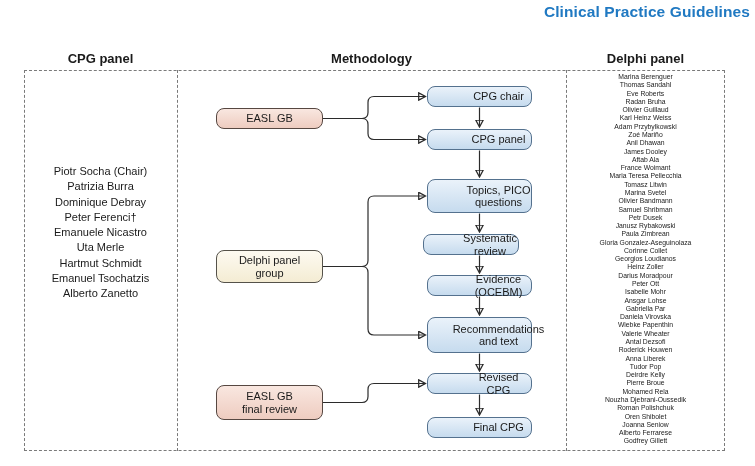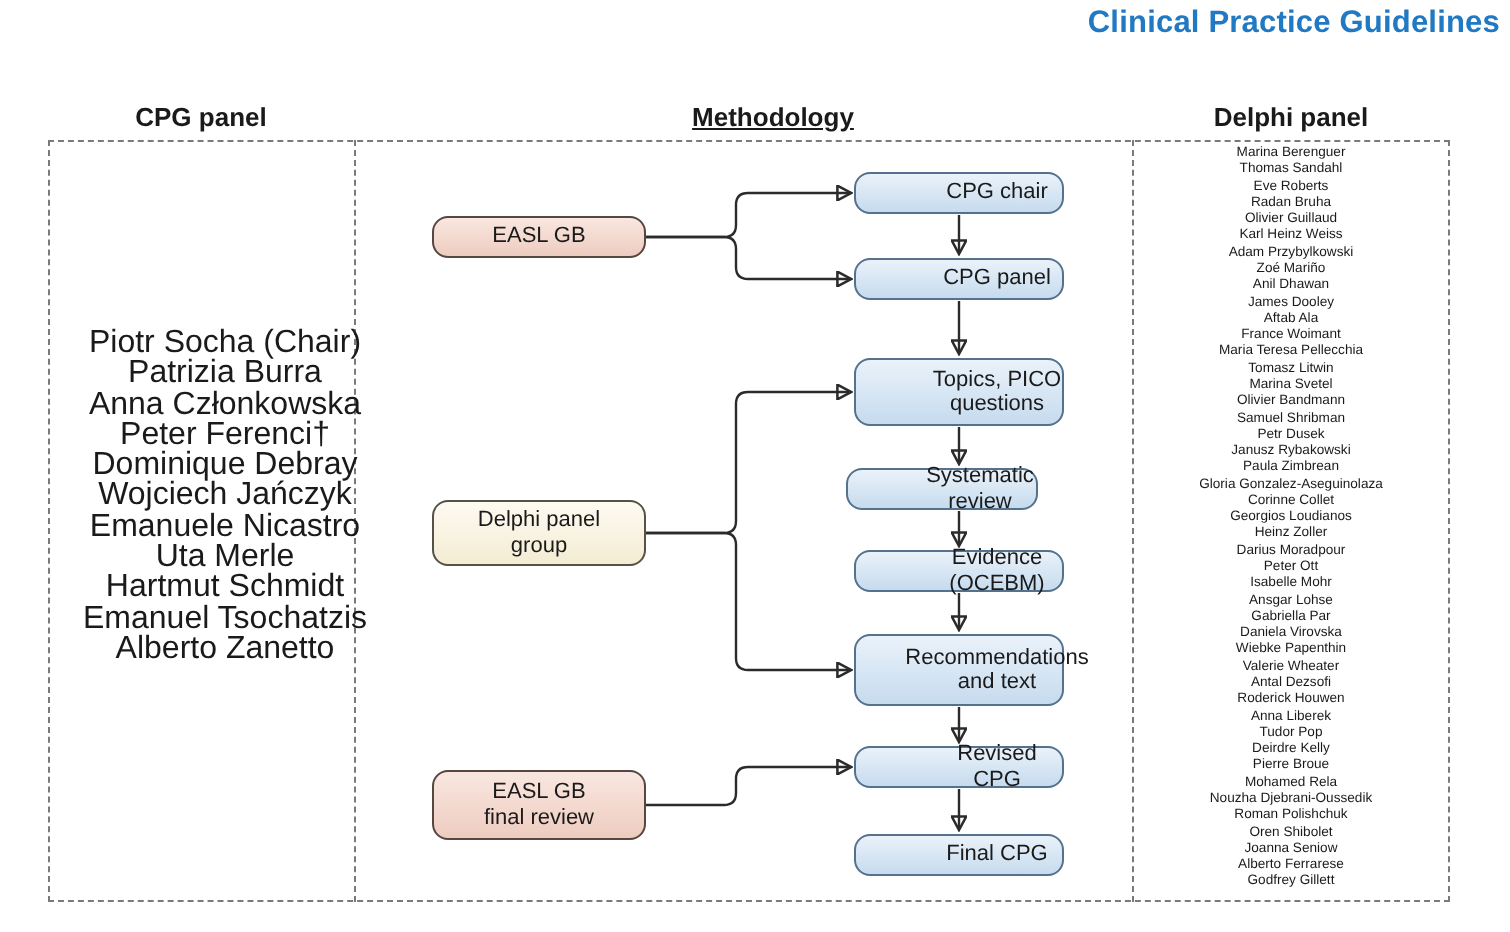--- a/index.html
+++ b/index.html
@@ -6,30 +6,30 @@
   .canvas{
     position:relative;width:755px;height:466px;background:#fff;overflow:hidden;
     font-family:"Liberation Sans","DejaVu Sans",sans-serif;color:var(--text,#1a1a1a);
   }
   .title{
     position:absolute;top:3px;right:5px;font-size:15.5px;font-weight:bold;
     color:var(--title_blue,#2079c2);letter-spacing:.1px;margin-left:12px;
   }
   .col-header{position:absolute;top:51px;font-size:13px;font-weight:bold;text-align:center;}
   #h-cpg{left:24px;width:153px;}
-  #h-method{left:192px;width:389px;text-decoration:underline;}
+  #h-method{left:177px;width:389px;}
   #h-delphi{left:566px;width:159px;}
   .outer-box{
     position:absolute;left:24px;top:70px;width:701px;height:381px;
     border:1px dashed var(--dash_border,#7a7a7a);box-sizing:border-box;
   }
   .divider{position:absolute;top:70px;height:381px;width:0;border-left:1px dashed var(--dash_border,#7a7a7a);}
   #div1{left:177px;} #div2{left:566px;}
   .name-list{position:absolute;text-align:center;}
-  .left-list{left:38px;top:164px;width:149px;font-size:16px;line-height:15.3px;}
+  .left-list{left:26px;top:164px;width:149px;font-size:11px;line-height:15.3px;}
   .right-list{left:568px;top:73px;width:155px;font-size:6.8px;line-height:8.28px;}
   .connectors{position:absolute;left:0;top:0;width:755px;height:466px;pointer-events:none;}
   .connectors path{fill:none;stroke:var(--line,#2b2b2b);stroke-width:1.2;}
   .node{
     position:absolute;box-sizing:border-box;border:1.4px solid;border-radius:8px;
     display:flex;align-items:center;justify-content:center;text-align:center;
     font-size:11px;line-height:12.5px;white-space:pre-line;
   }
   .node.blue{background:linear-gradient(180deg,var(--blue_light,#eaf2fa) 0%,var(--blue_dark,#c6dbee) 100%);border-color:var(--blue_border,#54718e);padding-left:38px;}
   .node.pink{background:linear-gradient(180deg,var(--pink_light,#f9e7e0) 0%,var(--pink_dark,#eeccc0) 100%);border-color:var(--pink_border,#564741);}
@@ -46,24 +46,22 @@
   <div class="col-header" id="h-method">Methodology</div>
   <div class="col-header" id="h-delphi">Delphi panel</div>
 
   <div class="outer-box"></div>
   <div class="divider" id="div1"></div>
   <div class="divider" id="div2"></div>
 
   <div class="name-list left-list">
       <div>Piotr Socha (Chair)</div>
       <div>Patrizia Burra</div>
-      <div>Anna Członkowska</div>
+      <div>Dominique Debray</div>
       <div>Peter Ferenci†</div>
-      <div>Dominique Debray</div>
-      <div>Wojciech Jańczyk</div>
       <div>Emanuele Nicastro</div>
       <div>Uta Merle</div>
       <div>Hartmut Schmidt</div>
       <div>Emanuel Tsochatzis</div>
       <div>Alberto Zanetto</div>
     </div>
   <div class="name-list right-list">
       <div>Marina Berenguer</div>
       <div>Thomas Sandahl</div>
       <div>Eve Roberts</div>

